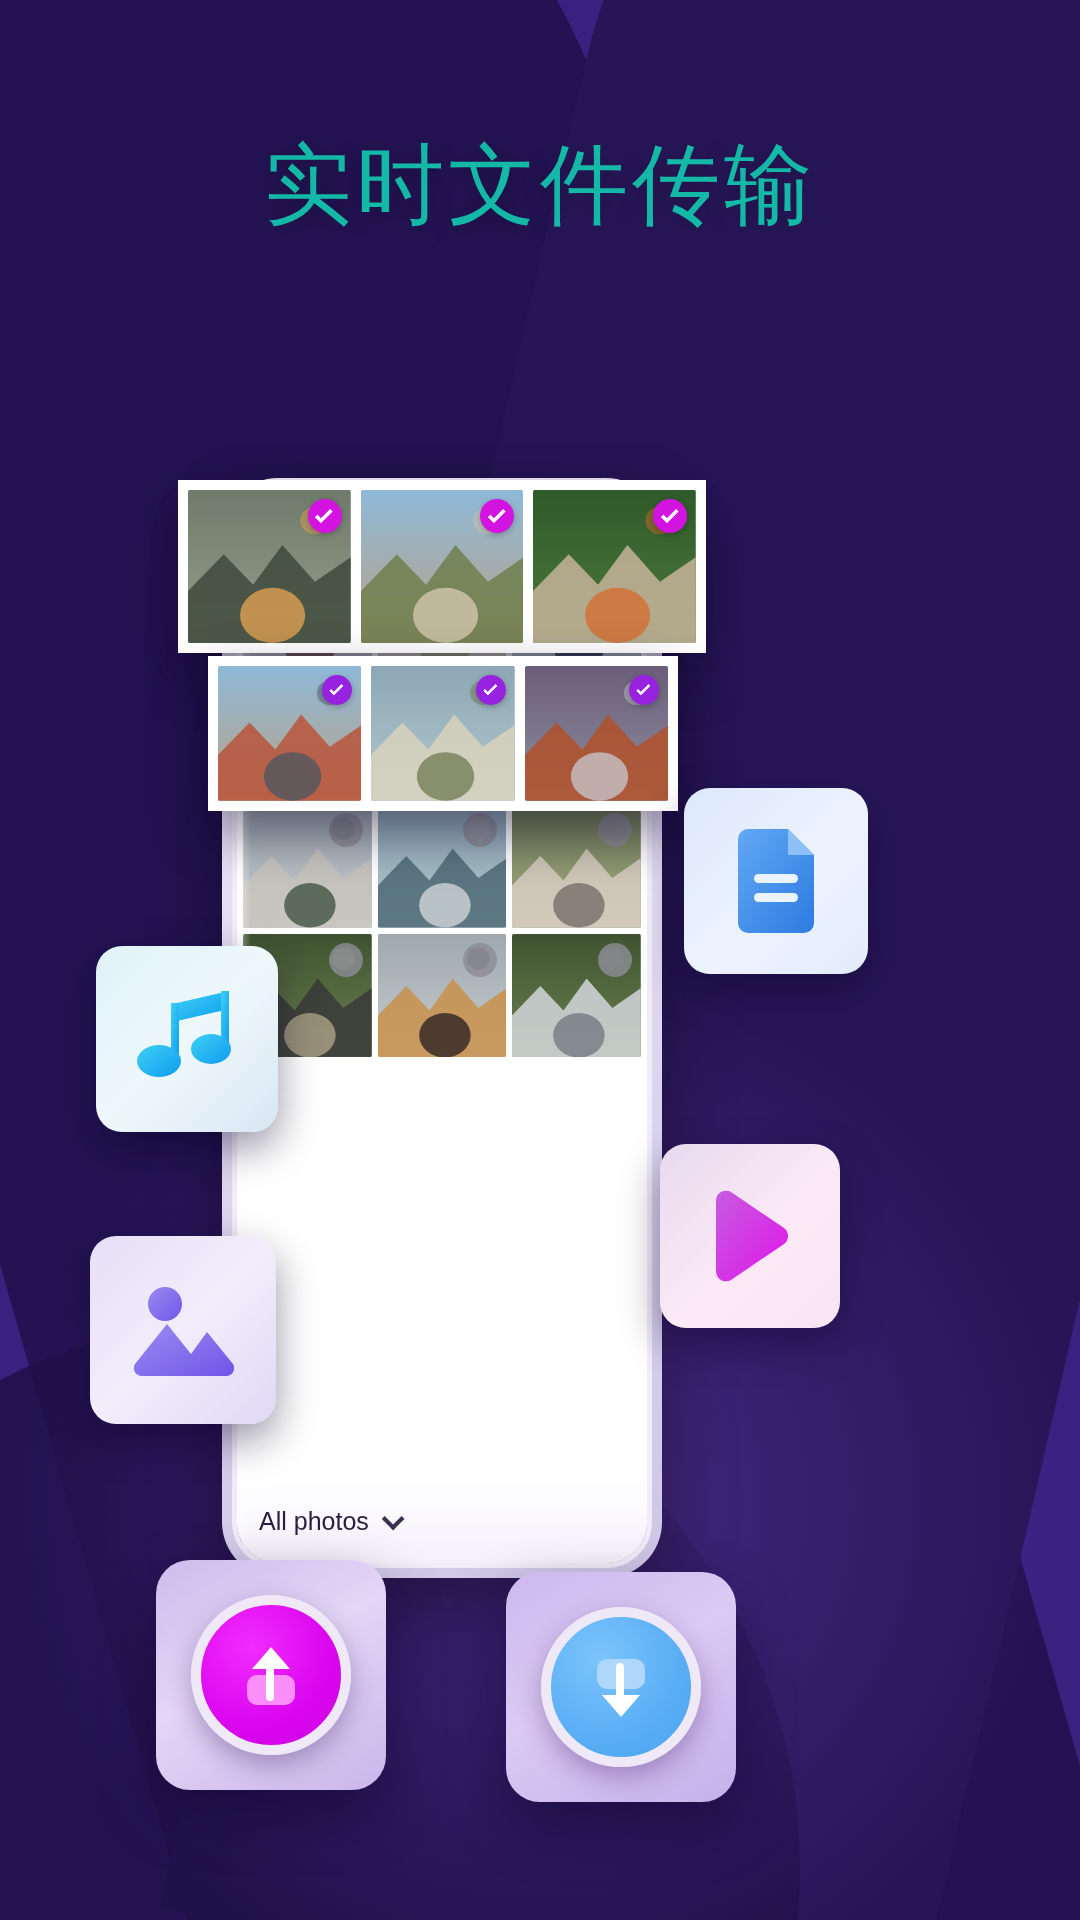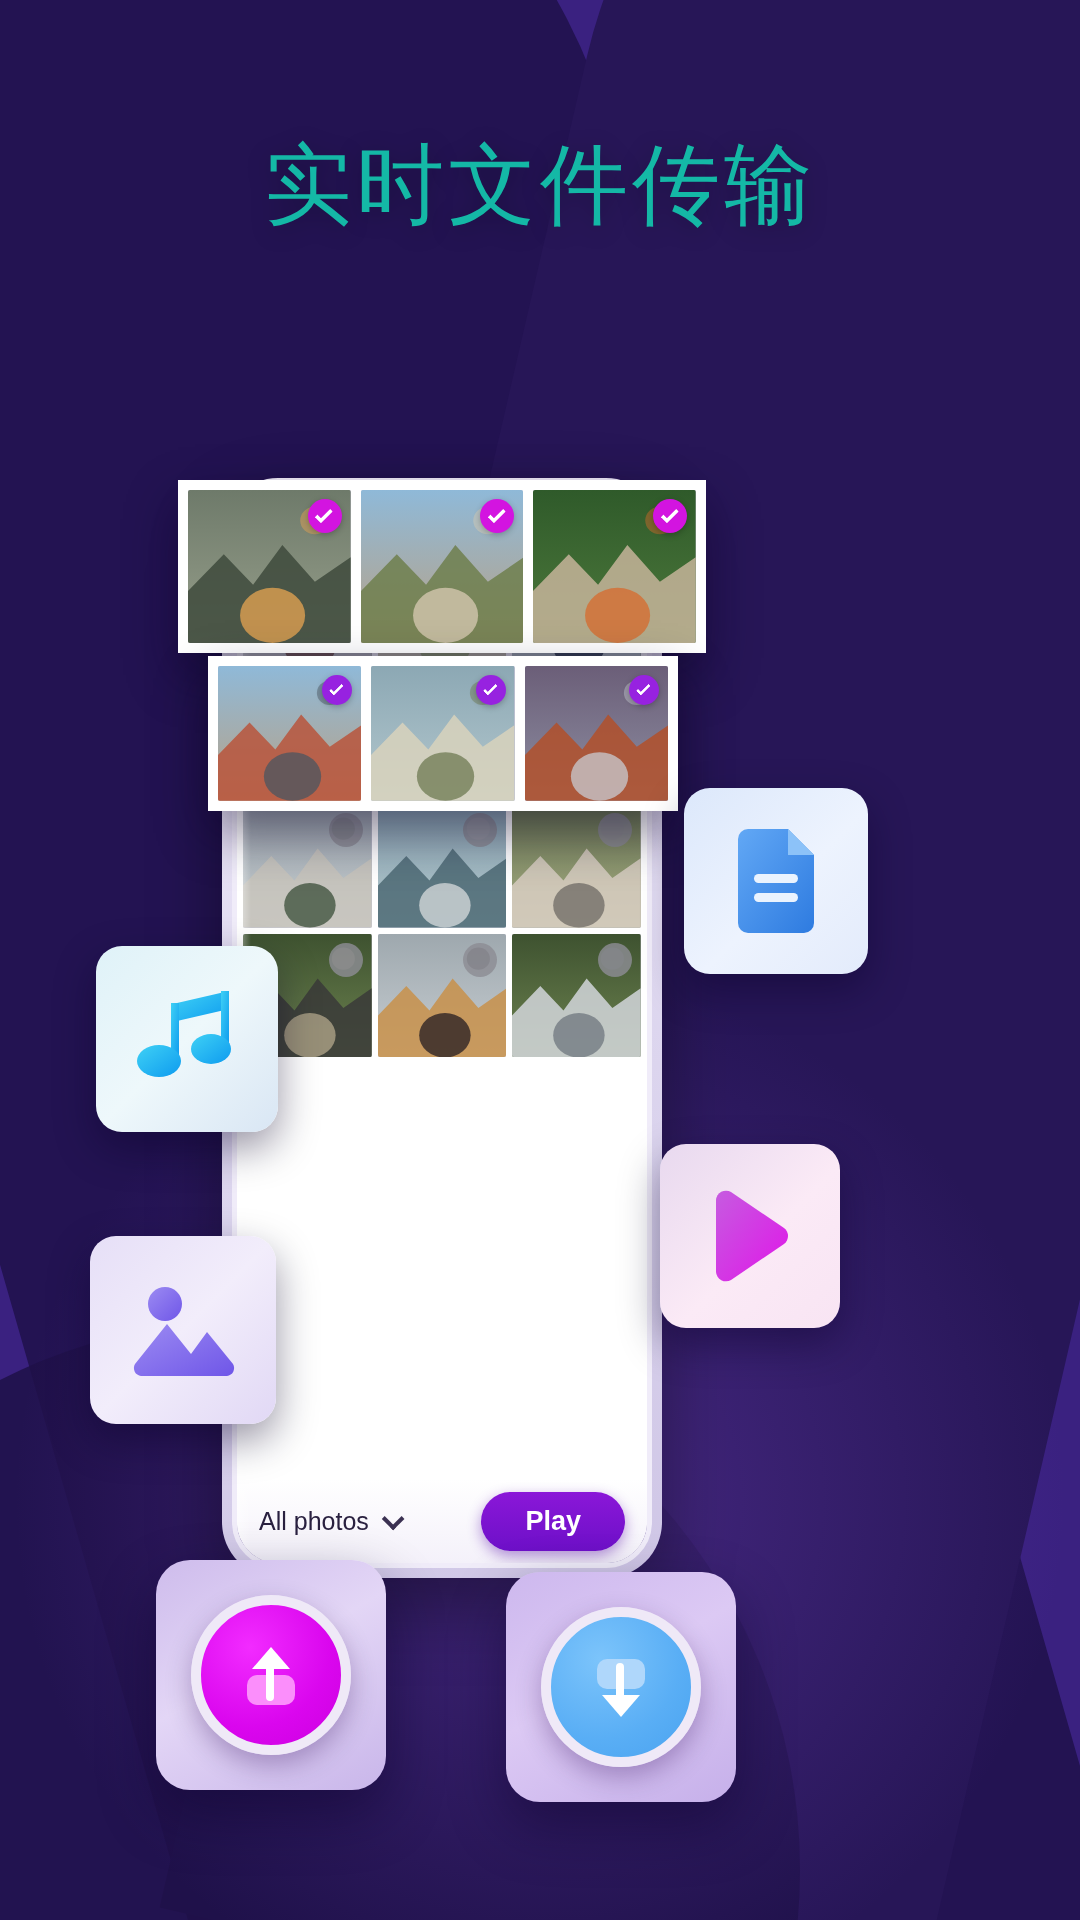--- a/index.html
+++ b/index.html
@@ -501,21 +501,20 @@
             <div class="badge off"></div>
           </div>
             </div>
         </div>
 
         <div class="app-bottom">
           <div class="filter">
             <span>All photos</span>
             <span class="chev"></span>
           </div>
-          <button class="play-btn">Play</button>
         </div>
       </div>
 
       <div class="phone-edge-hl"></div>
     </div>
   </div>
 
   <div class="float-row" id="float-row-1">
       <div class="cell">
             <div class="art"><svg viewBox="0 0 100 100" preserveAspectRatio="none" width="100%" height="100%">

